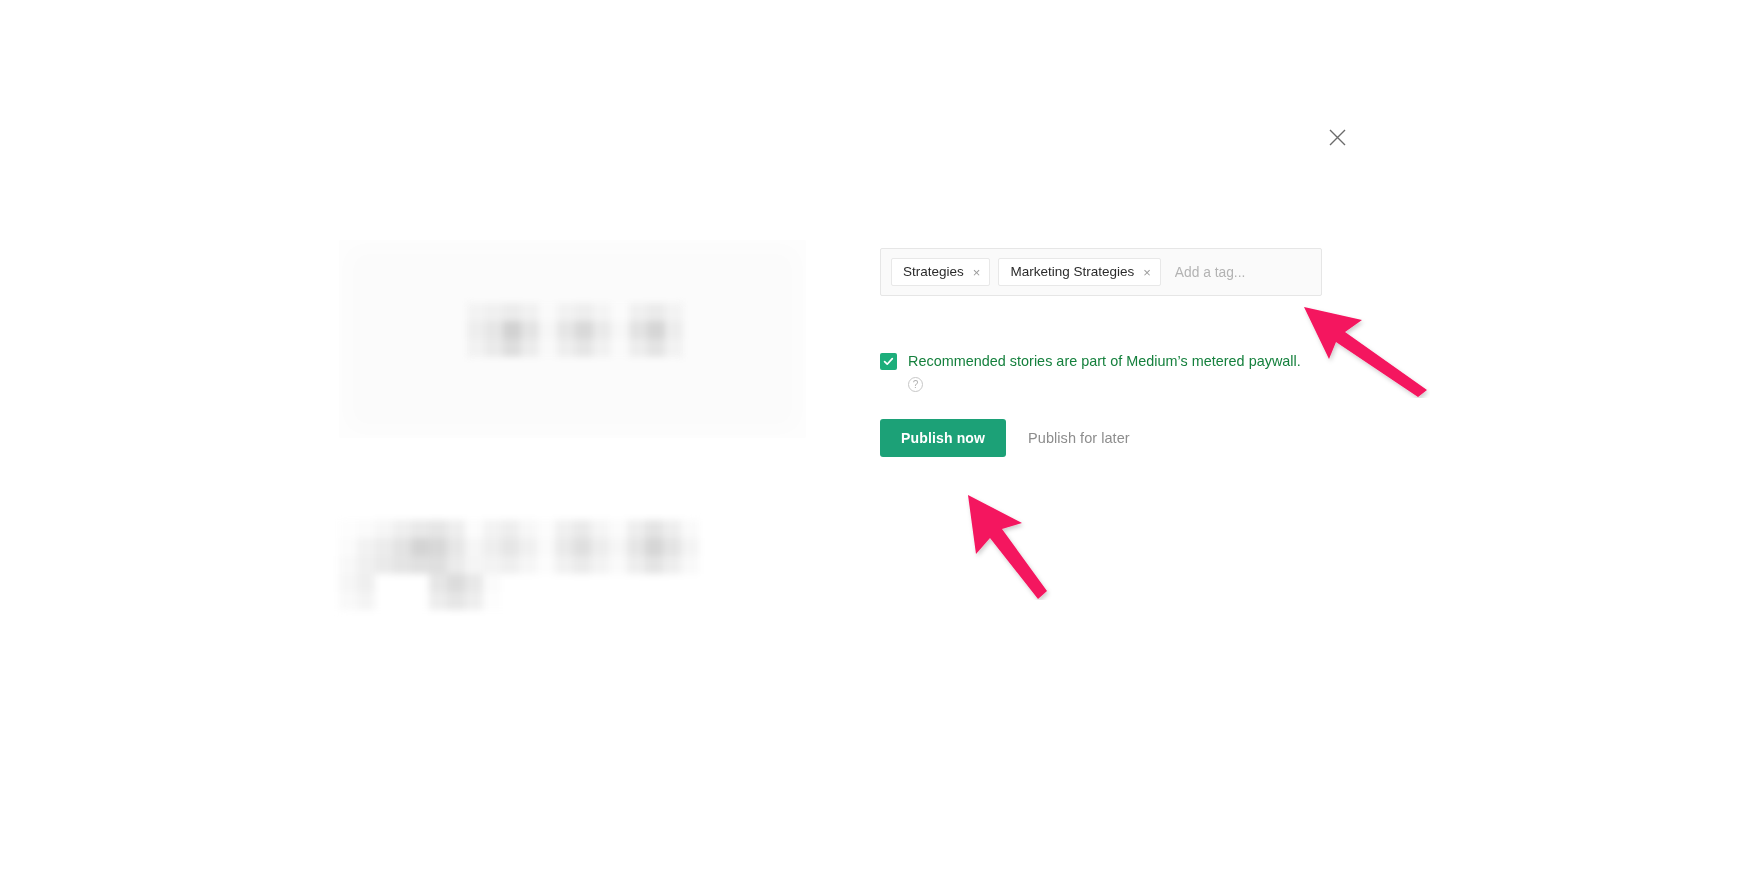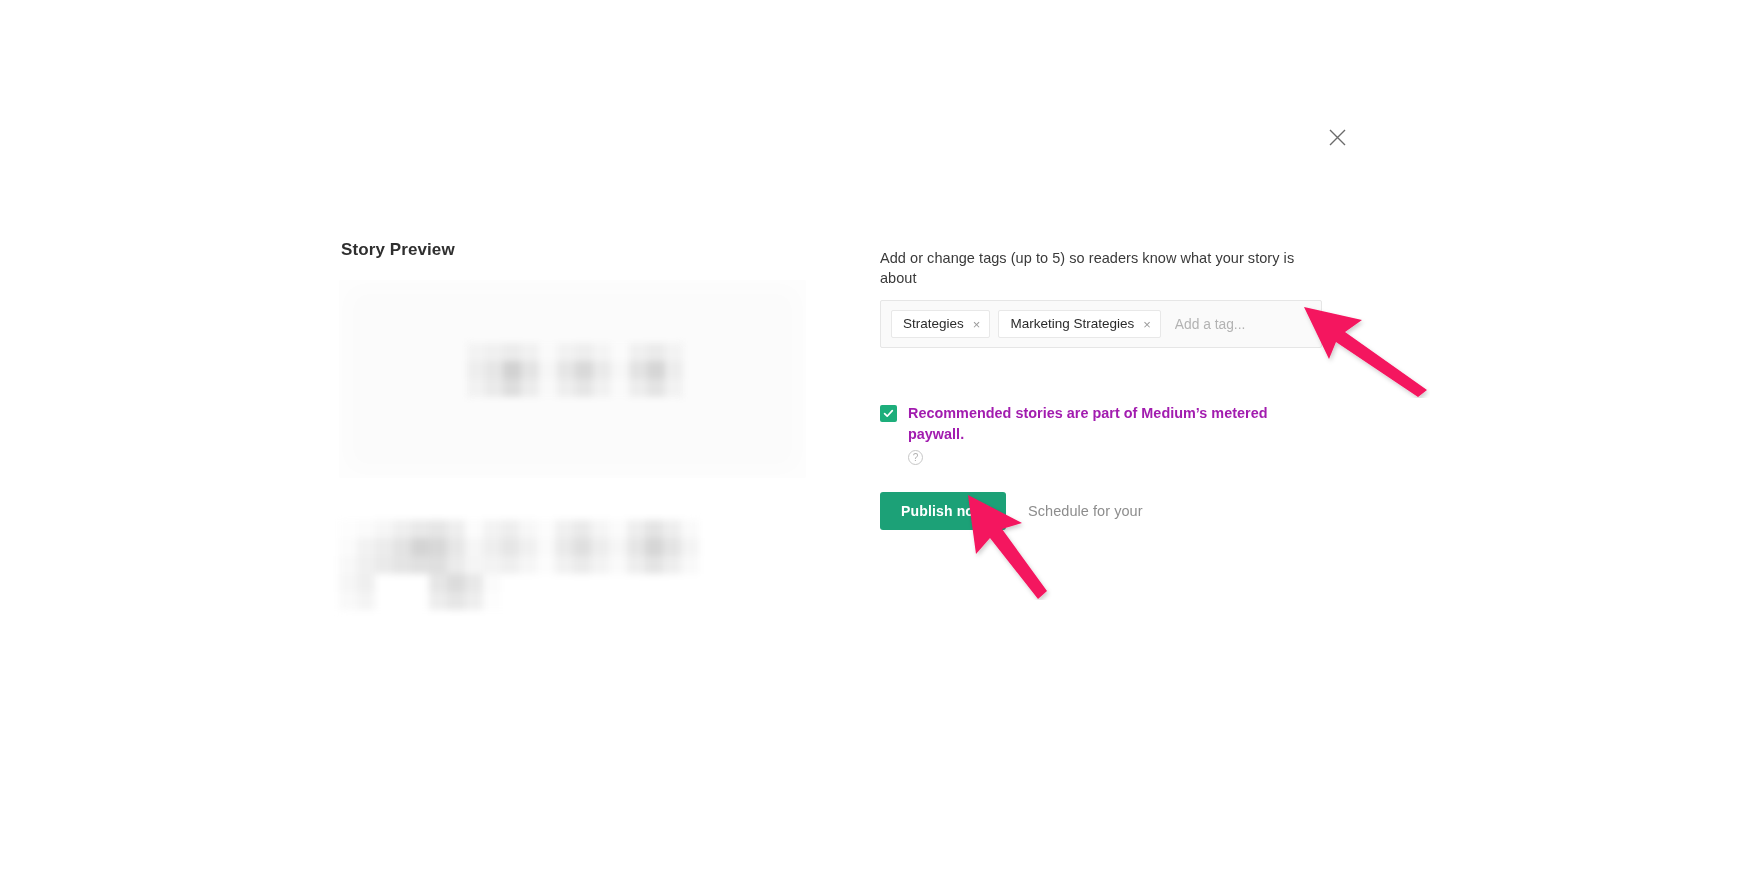--- a/index.html
+++ b/index.html
@@ -167,21 +167,21 @@
     cursor: pointer;
   }
   .chk svg { display: block; }
   .curator-text {
     font-size: 14.4px;
     line-height: 21px;
     color: #1f1f1f;
     letter-spacing: .02px;
   }
   .curator-text .line1 { display: block; color: #3a3a3a; }
-  .curator-text .line2 { display: block; font-weight: bold; color: #a21caf; }
+  .curator-text .line2 { display: block; font-weight: normal; color: #15803d; }
   .help-icon {
     display: inline-flex;
     align-items: center;
     justify-content: center;
     width: 15px;
     height: 15px;
     border: 1px solid #c7c7c7;
     border-radius: 50%;
     font-size: 10px;
     color: #b0b0b0;
@@ -228,21 +228,20 @@
 
 <button class="close-btn" aria-label="Close">
   <span>
     <svg width="17" height="17" viewBox="0 0 17 17">
       <path d="M1 1 L16 16 M16 1 L1 16" stroke="#6b6b6b" stroke-width="1.4" fill="none"></path>
     </svg>
   </span>
 </button>
 
 <div class="preview-col">
-  <h2 class="preview-title">Story Preview</h2>
   <div class="preview-card">
     <div class="pix-wrap" id="pix-title" aria-label="blurred story title preview">
         <div class="pix-row">
           <div class="pix" style="width: 18px; height: 18px; background: rgb(243, 243, 243);"></div>
           <div class="pix" style="width: 18px; height: 18px; background: rgb(240, 240, 240);"></div>
           <div class="pix" style="width: 18px; height: 18px; background: rgb(236, 236, 236);"></div>
           <div class="pix" style="width: 18px; height: 18px; background: rgb(241, 241, 241);"></div>
           <div class="pix" style="width: 18px; height: 18px; background: rgb(250, 250, 250);"></div>
           <div class="pix" style="width: 18px; height: 18px; background: rgb(242, 242, 242);"></div>
           <div class="pix" style="width: 18px; height: 18px; background: rgb(238, 238, 238);"></div>
@@ -392,21 +391,20 @@
       <div class="pix" style="width: 18px; height: 18px; background: rgb(255, 255, 255);"></div>
       <div class="pix" style="width: 18px; height: 18px; background: rgb(255, 255, 255);"></div>
       <div class="pix" style="width: 18px; height: 18px; background: rgb(255, 255, 255);"></div>
       <div class="pix" style="width: 18px; height: 18px; background: rgb(255, 255, 255);"></div>
       <div class="pix" style="width: 18px; height: 18px; background: rgb(255, 255, 255);"></div>
     </div>
   </div>
 
 <div class="form-col">
 
-  <p class="tags-label">Add or change tags (up to 5) so readers know what your story is about</p>
 
   <div class="tags-input-box">
     <span class="tag-chip">
       <span>Strategies</span>
       <span class="tag-x">×</span>
     </span>
     <span class="tag-chip">
       <span>Marketing Strategies</span>
       <span class="tag-x">×</span>
     </span>
@@ -422,21 +420,21 @@
       </span>
     </span>
     <span class="curator-text">
       <span class="line2">Recommended stories are part of Medium’s metered paywall.</span>
       <span class="help-icon">?</span>
     </span>
   </div>
 
   <div class="actions">
     <button class="publish-btn">Publish now</button>
-    <span class="schedule-link">Schedule for your</span>
+    <span class="schedule-link">Publish for later</span>
   </div>
 
 </div>
 
 <svg class="arrow" style="left:1300px; top:298px;" width="130" height="100" viewBox="0 0 130 100">
   <defs>
     <filter id="sh1" x="-30%" y="-30%" width="180%" height="180%">
       <feDropShadow dx="1.5" dy="2.5" stdDeviation="2" flood-color="#000" flood-opacity="0.20"></feDropShadow>
     </filter>
   </defs>

